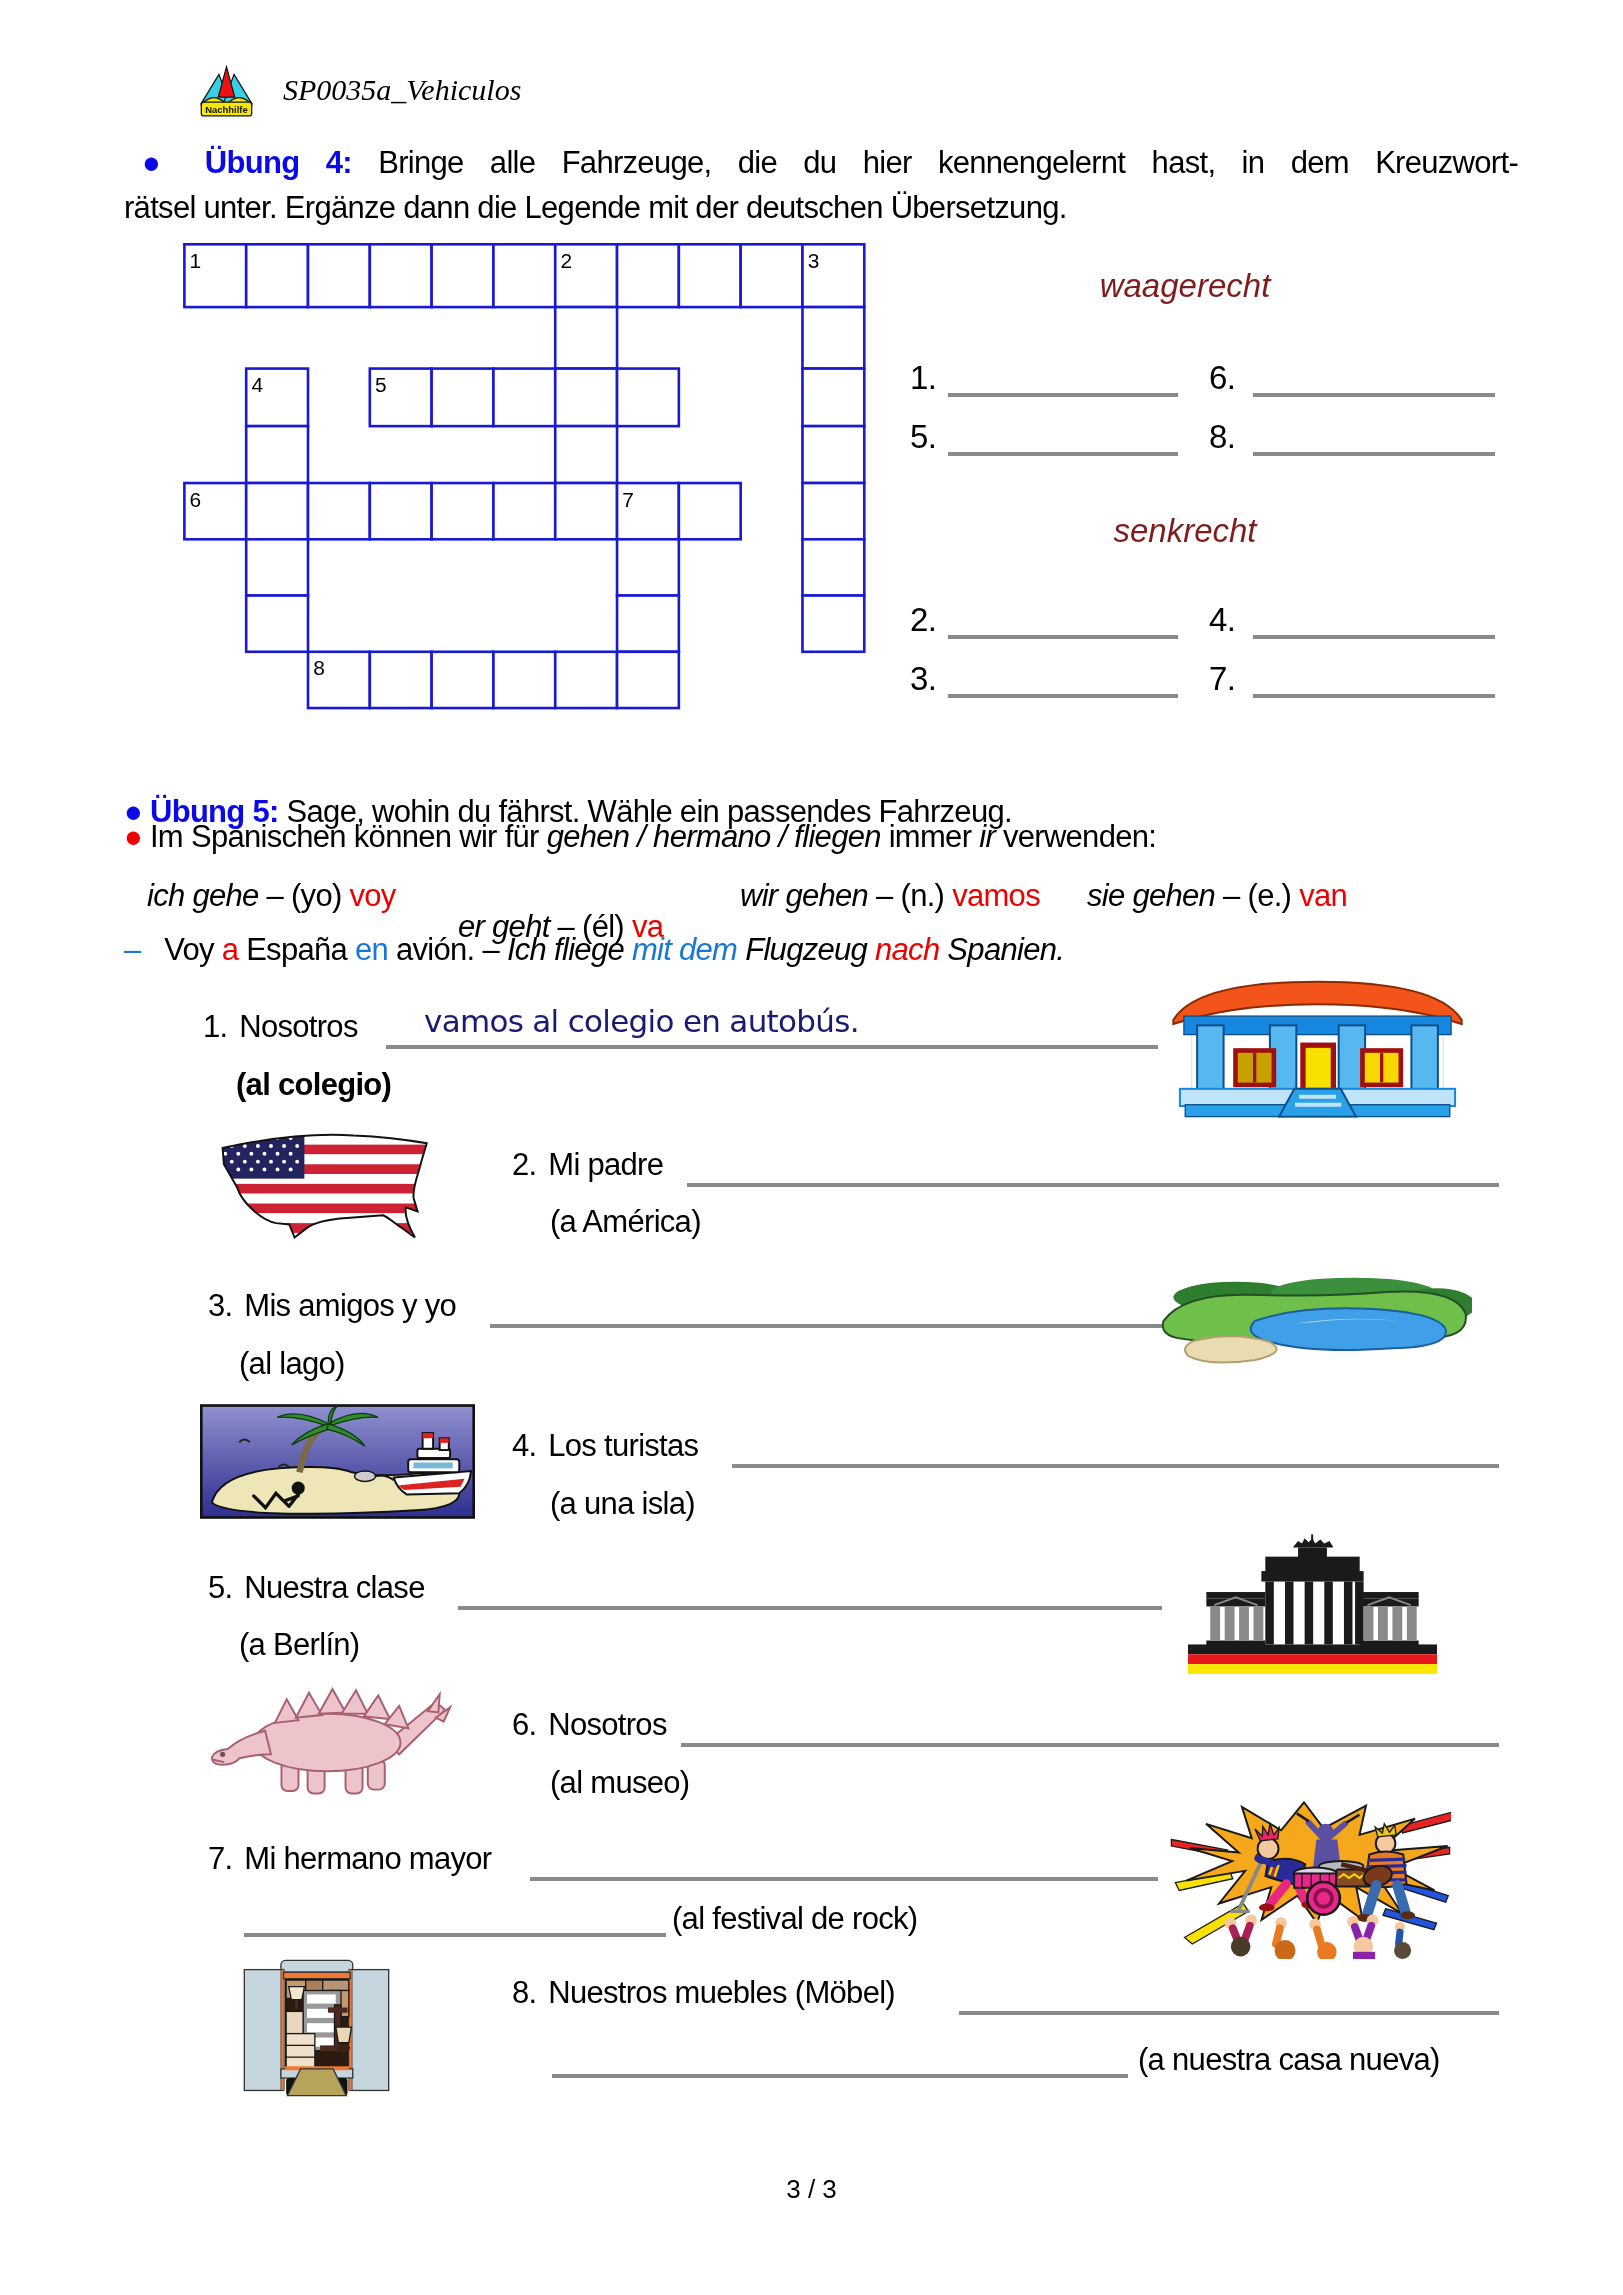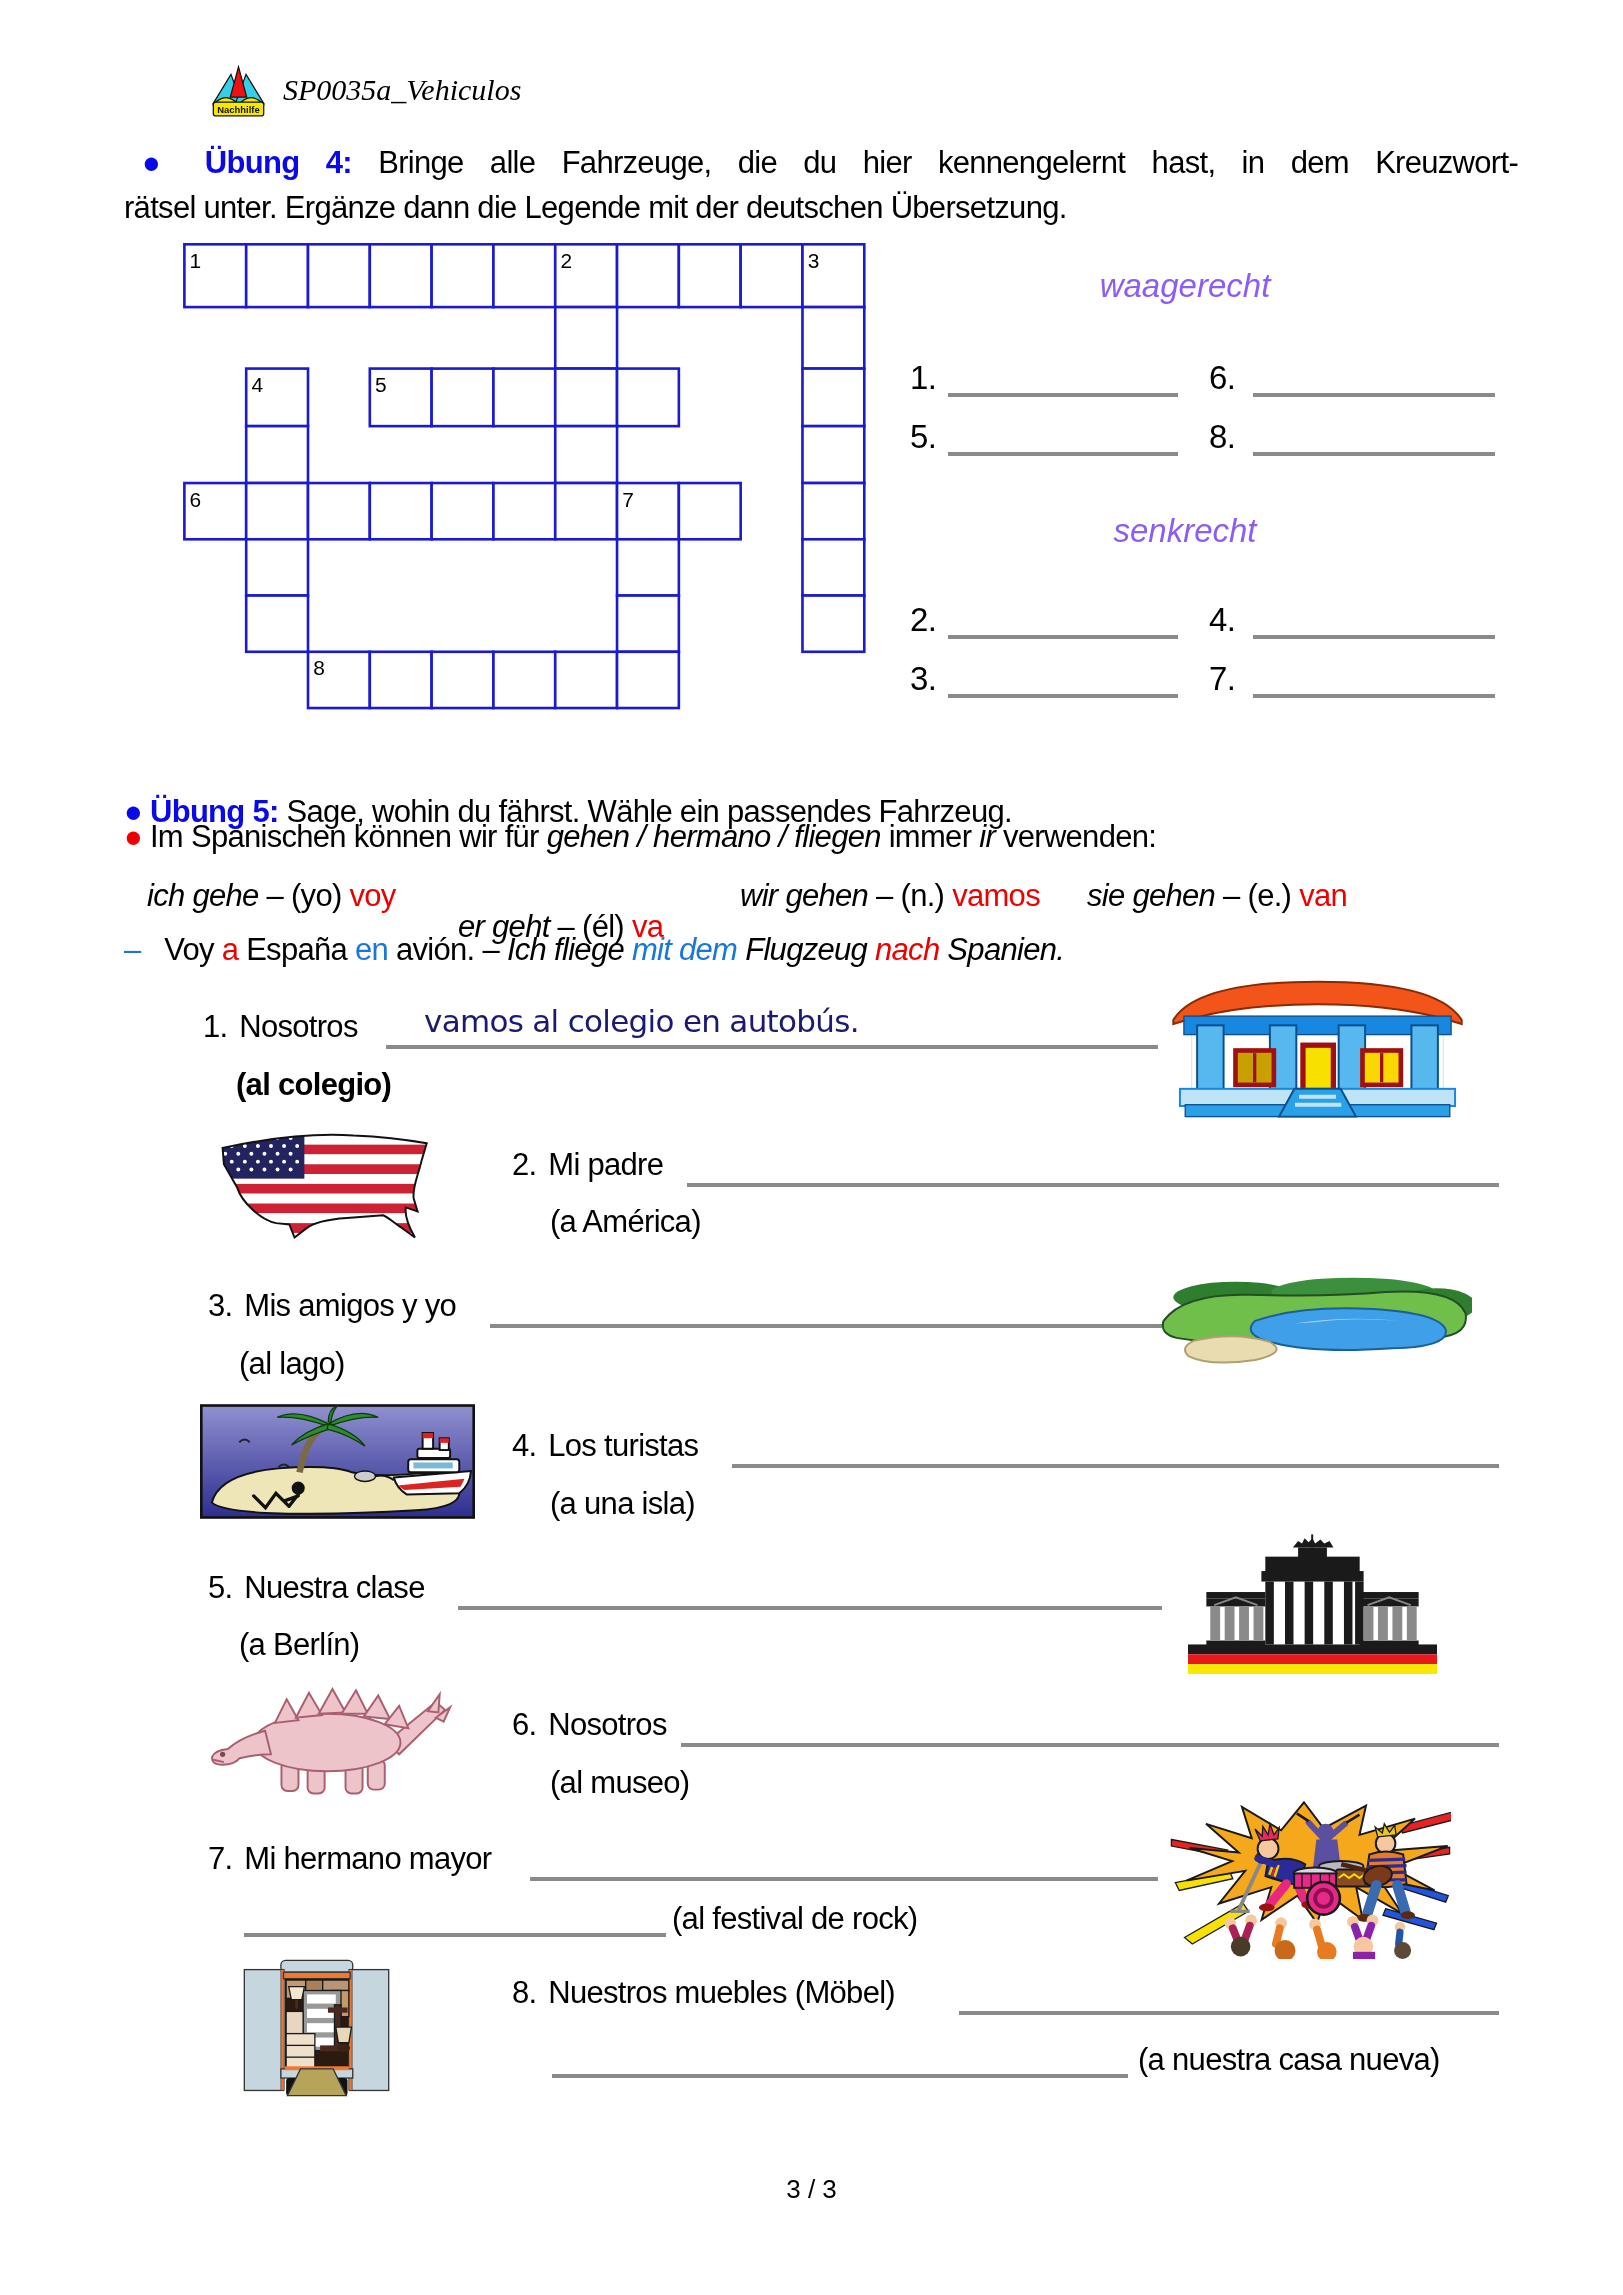--- a/index.html
+++ b/index.html
@@ -10,31 +10,31 @@
   .blue{color:#0a0ae8;}
   .red{color:#ee0000;}
   .azure{color:#1878d8;}
   .bold{font-weight:bold;}
   .it{font-style:italic;}
   .uline{position:absolute;height:0;border-bottom:4.6px solid #8a8a8a;}
   .hint{font-size:31px;letter-spacing:-0.7px;}
   .num-label{margin-right:11.8px;}
   .legend-num{font-size:33px;letter-spacing:-0.7px;position:absolute;}
   .legend-title{position:absolute;width:100%;text-align:center;
-                font-size:33px;font-style:italic;color:#8b5cf6;}
+                font-size:33px;font-style:italic;color:#7f1d1d;}
   .answer{font-family:"DejaVu Sans",sans-serif;font-size:31px;color:#1a1a72;letter-spacing:-0.7px;}
   .just{text-align:justify;text-align-last:justify;margin-left:18px;}
   .title-text{font-family:"Liberation Serif",serif;font-style:italic;font-size:30px;}
   .footer{position:absolute;width:100%;text-align:center;font-size:26px;}
   svg{display:block;}
 </style>
 </head>
 <body>
 
-<div class="abs" style="left:207px;top:58px;">
+<div class="abs" style="left:195px;top:58px;">
   <svg width="63" height="63" viewBox="0 0 100 100" aria-label="nachhilfe-logo">
     <polygon points="10,72 38,26 55,72" fill="#35d0e8" stroke="#111" stroke-width="2"></polygon>
     <polygon points="45,72 62,26 90,72" fill="#35d0e8" stroke="#111" stroke-width="2"></polygon>
     <polygon points="37,62 50,14 63,62" fill="#ee1111" stroke="#111" stroke-width="2"></polygon>
     <path d="M10,74 Q30,52 50,74 Q70,52 90,74 Z" fill="#f8e800" stroke="#111" stroke-width="2"></path>
     <rect x="10" y="70" width="80" height="22" rx="4" fill="#f8e800" stroke="#111" stroke-width="2"></rect>
     <text x="50" y="87" font-size="15" font-weight="bold" text-anchor="middle" fill="#111" font-family="Liberation Sans, sans-serif">Nachhilfe</text>
   </svg>
 </div>
 <div class="abs title-text" style="left:283px;top:73px;">SP0035a_Vehiculos</div>

